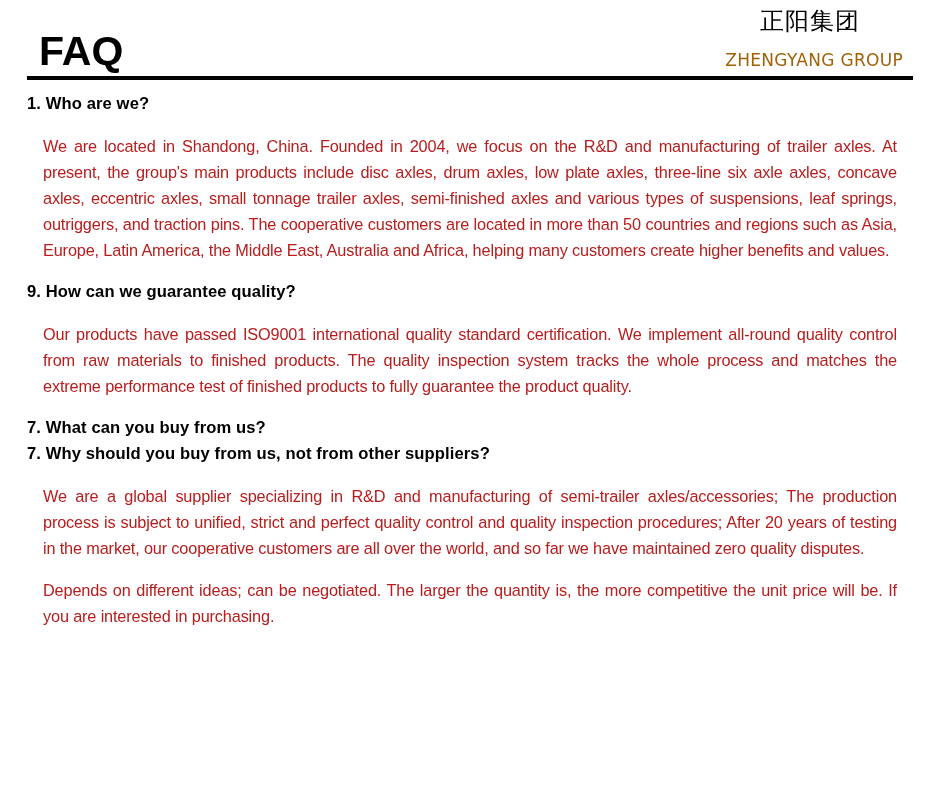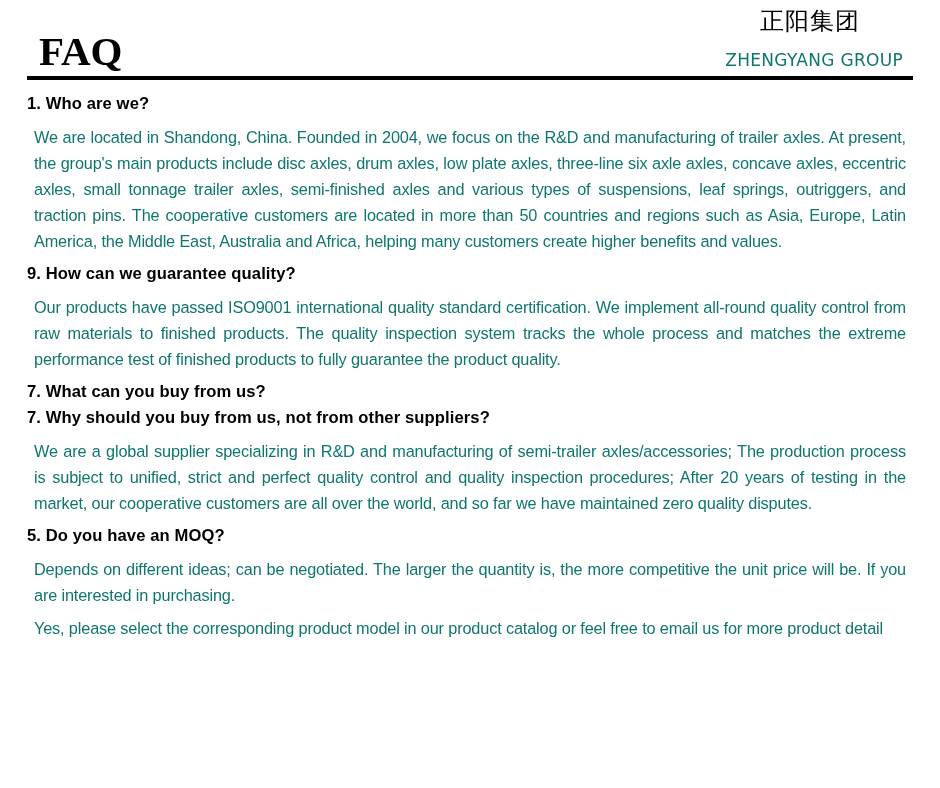--- a/index.html
+++ b/index.html
@@ -19,21 +19,21 @@
       position: absolute;
       left: 27px;
       top: 0;
       width: 886px;
       height: 81px;
     }
     .faq-title {
       position: absolute;
       left: 12px;
       top: 28px;
-      font-family: Liberation Serif, serif;
+      font-family: Liberation Sans, sans-serif;
       font-weight: bold;
       font-size: 41px;
       line-height: 46px;
       color: #000;
       letter-spacing: 0px;
     }
     .brand {
       position: absolute;
       right: 10px;
       top: 6px;
@@ -45,21 +45,21 @@
       font-size: 24px;
       line-height: 30px;
       color: #000;
       margin-right: 43px;
       letter-spacing: 1px;
     }
     .brand-en {
       font-family: "DejaVu Sans", sans-serif;
       font-size: 17px;
       line-height: 22px;
-      color: #0f766e;
+      color: #a16207;
       margin-top: 13px;
       letter-spacing: 0.3px;
     }
     .divider {
       position: absolute;
       left: 27px;
       top: 76px;
       width: 886px;
       height: 4px;
       background: #000;
@@ -73,23 +73,23 @@
       font-size: 16.6px;
       line-height: 26px;
     }
     .q {
       font-weight: bold;
       color: #000;
       margin: 0;
       letter-spacing: 0.1px;
     }
     .a {
-      margin: 7px;
+      margin: 16px;
       text-align: justify;
-      color: #0f766e;
+      color: #b91c1c;
       font-size: 16.3px;
       letter-spacing: -0.15px;
     }
   </style>
 </head>
 <body>
 
 <div class="header">
   <div class="faq-title">FAQ</div>
   <div class="brand">
@@ -110,19 +110,17 @@
     <p class="a">Our products have passed ISO9001 international quality standard certification. We implement all-round quality control from raw materials to finished products. The quality inspection system tracks the whole process and matches the extreme performance test of finished products to fully guarantee the product quality.</p>
   </div>
   <div class="faq-item">
     <p class="q">7. What can you buy from us?</p>
   </div>
   <div class="faq-item">
     <p class="q">7. Why should you buy from us, not from other suppliers?</p>
     <p class="a">We are a global supplier specializing in R&amp;D and manufacturing of semi-trailer axles/accessories; The production process is subject to unified, strict and perfect quality control and quality inspection procedures; After 20 years of testing in the market, our cooperative customers are all over the world, and so far we have maintained zero quality disputes.</p>
   </div>
   <div class="faq-item">
-    <p class="q">5. Do you have an MOQ?</p>
     <p class="a">Depends on different ideas; can be negotiated. The larger the quantity is, the more competitive the unit price will be. If you are interested in purchasing.</p>
   </div>
   <div class="faq-item">
-    <p class="a">Yes, please select the corresponding product model in our product catalog or feel free to email us for more product detail</p>
   </div>
 </div>
 
 </body></html>

